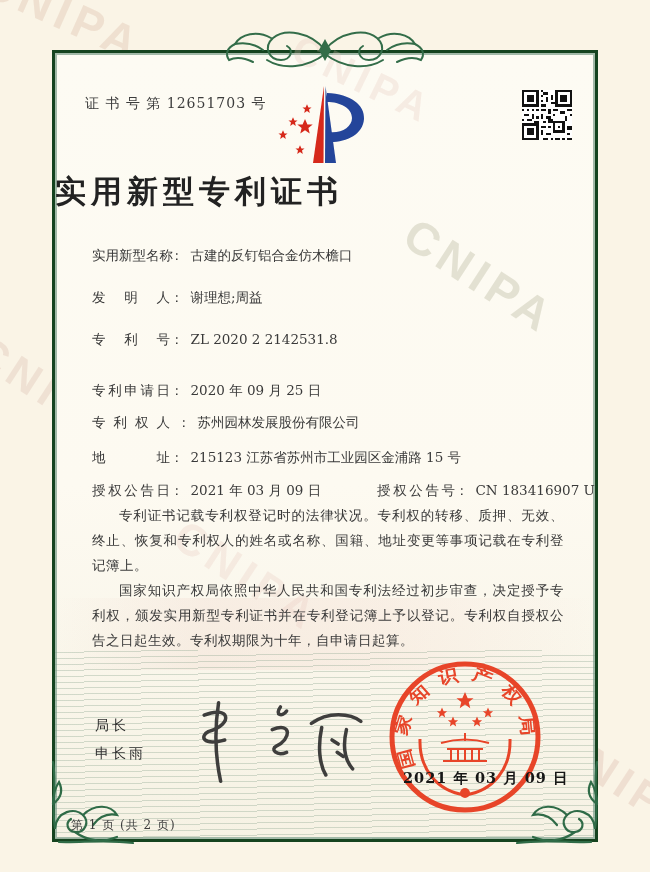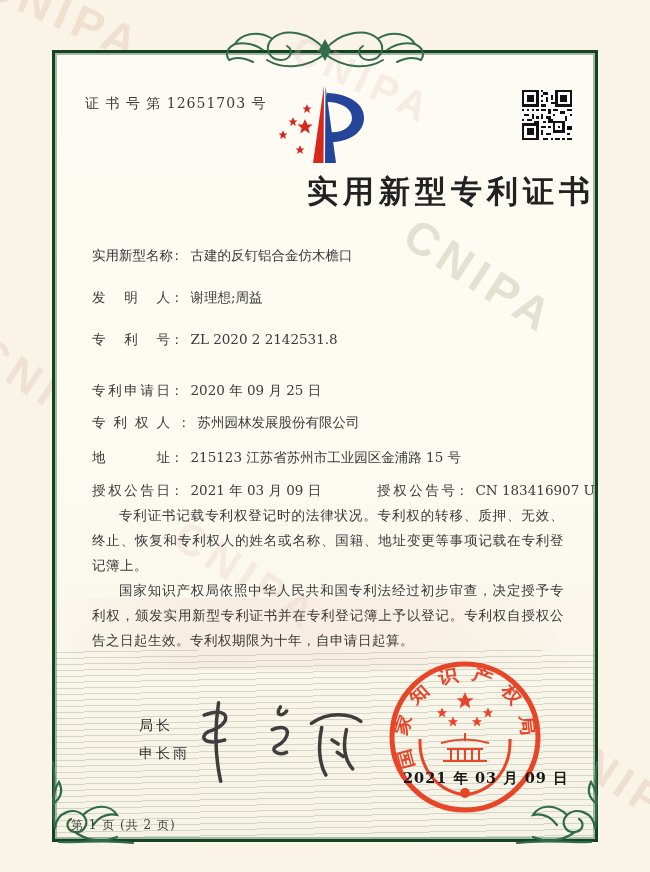--- a/index.html
+++ b/index.html
@@ -32,30 +32,30 @@
       rgba(118,150,126,0) 0 2px, rgba(118,150,126,.30) 2px 3px, rgba(118,150,126,0) 3px 6px);
   }
   .pink-wash{
     position:absolute;left:0;top:545px;width:100%;height:72px;
     background:linear-gradient(90deg,rgba(236,200,190,0) 0%,rgba(236,200,190,.22) 28%,rgba(242,205,195,.20) 60%,rgba(236,200,190,0) 100%);
   }
   .cert-no{position:absolute;left:30px;top:42px;font-size:14px;letter-spacing:1px;color:#3c3c3c;}
   .logo{position:absolute;left:220px;top:30px;width:100px;height:82px;}
   .qr{position:absolute;left:467px;top:37px;width:50px;height:50px;}
   .title{
-    position:absolute;left:0;top:118px;width:100%;text-align:right;
+    position:absolute;left:0;top:118px;width:100%;text-align:left;
     font-size:31px;font-weight:bold;letter-spacing:5px;color:#222;white-space:nowrap;
   }
   .row{position:absolute;left:37px;right:30px;font-size:13.5px;color:#3a3a3a;white-space:nowrap;}
   .flabel{display:inline-block;width:78px;text-align:justify;text-align-last:justify;vertical-align:top;}
   .colon{display:inline-block;margin-right:7px;}
   .grp2{position:absolute;left:285px;top:0;}
   .paras{position:absolute;left:37px;top:450px;width:472px;font-size:13.5px;color:#3a3a3a;}
   .paras p{margin:0;line-height:25px;text-indent:2em;text-align:justify;letter-spacing:.5px;}
-  .signer{position:absolute;left:40px;font-size:14px;letter-spacing:3px;color:#2f2f2f;margin-left:44px;}
+  .signer{position:absolute;left:40px;font-size:14px;letter-spacing:3px;color:#2f2f2f;}
   .signer.t1{top:664px;} .signer.t2{top:692px;}
   .signature{position:absolute;left:145px;top:645px;width:165px;height:88px;}
   .seal{position:absolute;left:330px;top:604px;width:160px;height:160px;opacity:.93;}
   .stamp-date{position:absolute;left:348px;top:716px;font-size:14.5px;font-weight:bold;color:#161616;letter-spacing:1px;white-space:nowrap;}
   .footer{position:absolute;left:16px;top:764px;width:100%;font-size:12px;color:#3c3c3c;letter-spacing:1px;}
   .orn{position:absolute;pointer-events:none;}
   .orn-top{left:219px;top:26px;width:212px;height:48px;}
   .orn-bl{left:-8px;bottom:-7px;width:90px;height:90px;}
   .orn-br{right:-8px;bottom:-7px;width:90px;height:90px;transform:scaleX(-1);}
 </style>

